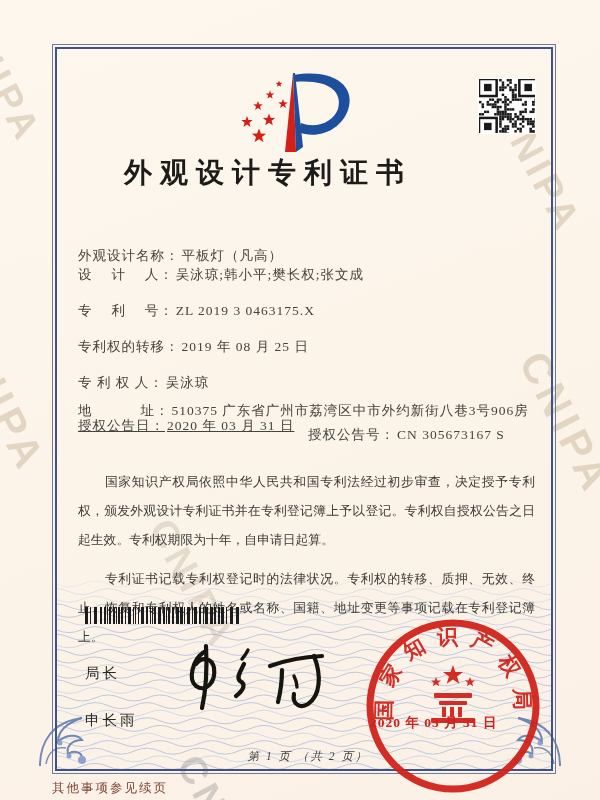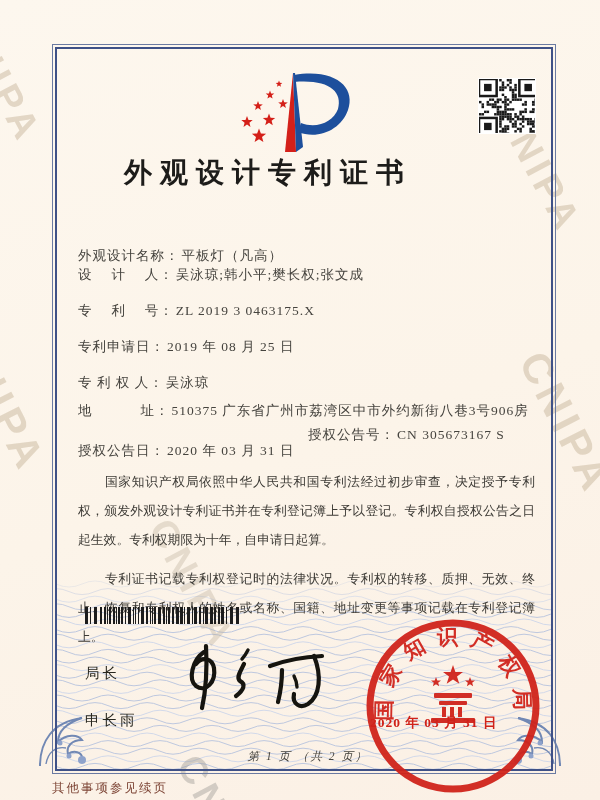--- a/index.html
+++ b/index.html
@@ -291,24 +291,24 @@
         <rect x="45.391304347826086" y="4.86695652173913" width="7.565217391304348" height="7.300434782608695" fill="#191919"></rect>
         <rect x="0" y="38.93565217391304" width="17.65217391304348" height="17.034347826086957" fill="none" stroke="#191919" stroke-width="2.5217391304347827"></rect>
         <rect x="5.043478260869565" y="43.80260869565217" width="7.565217391304348" height="7.300434782608695" fill="#191919"></rect>
       </svg>
 
     <div class="title">外观设计专利证书</div>
 
     <div class="field" style="top:215px;margin-top:32px;"><span>外观设计名称：</span><span class="fval">平板灯（凡高）</span></div>
     <div class="field" style="top:266px;"><span>设　 计 　人：</span><span class="fval">吴泳琼;韩小平;樊长权;张文成</span></div>
     <div class="field" style="top:302px;"><span>专　 利 　号：</span><span class="fval">ZL 2019 3 0463175.X</span></div>
-    <div class="field" style="top:338px;"><span>专利申请日：</span><span class="fval">2019 年 08 月 25 日</span></div>
+    <div class="field" style="top:338px;"><span>专利权的转移：</span><span class="fval">2019 年 08 月 25 日</span></div>
     <div class="field" style="top:374px;"><span>专 利 权 人：</span><span class="fval">吴泳琼</span></div>
     <div class="field" style="top:402px;"><span>地　 　　址：</span><span class="fval">510375 广东省广州市荔湾区中市外约新街八巷3号906房</span></div>
-    <div class="field" style="top:442px;"><span>授权公告日：</span><span class="fval">2020 年 03 月 31 日</span></div>
+    <div class="field" style="top:417px;text-decoration:underline;"><span>授权公告日：</span><span class="fval">2020 年 03 月 31 日</span></div>
     <div class="field" style="top:426px; left:308px;"><span>授权公告号：</span><span class="fval">CN 305673167 S</span></div>
 
     <div class="paras">
       <p>国家知识产权局依照中华人民共和国专利法经过初步审查，决定授予专利权，颁发外观设计专利证书并在专利登记簿上予以登记。专利权自授权公告之日起生效。专利权期限为十年，自申请日起算。</p>
       <p>专利证书记载专利权登记时的法律状况。专利权的转移、质押、无效、终止、恢复和专利权人的姓名或名称、国籍、地址变更等事项记载在专利登记簿上。</p>
     </div>
 
     <svg class="barcode" id="barcode" width="158" height="17">
         <rect x="0" y="0" width="3" height="17" fill="#1c1c1c"></rect>
         <rect x="5" y="0" width="1" height="17" fill="#1c1c1c"></rect>

